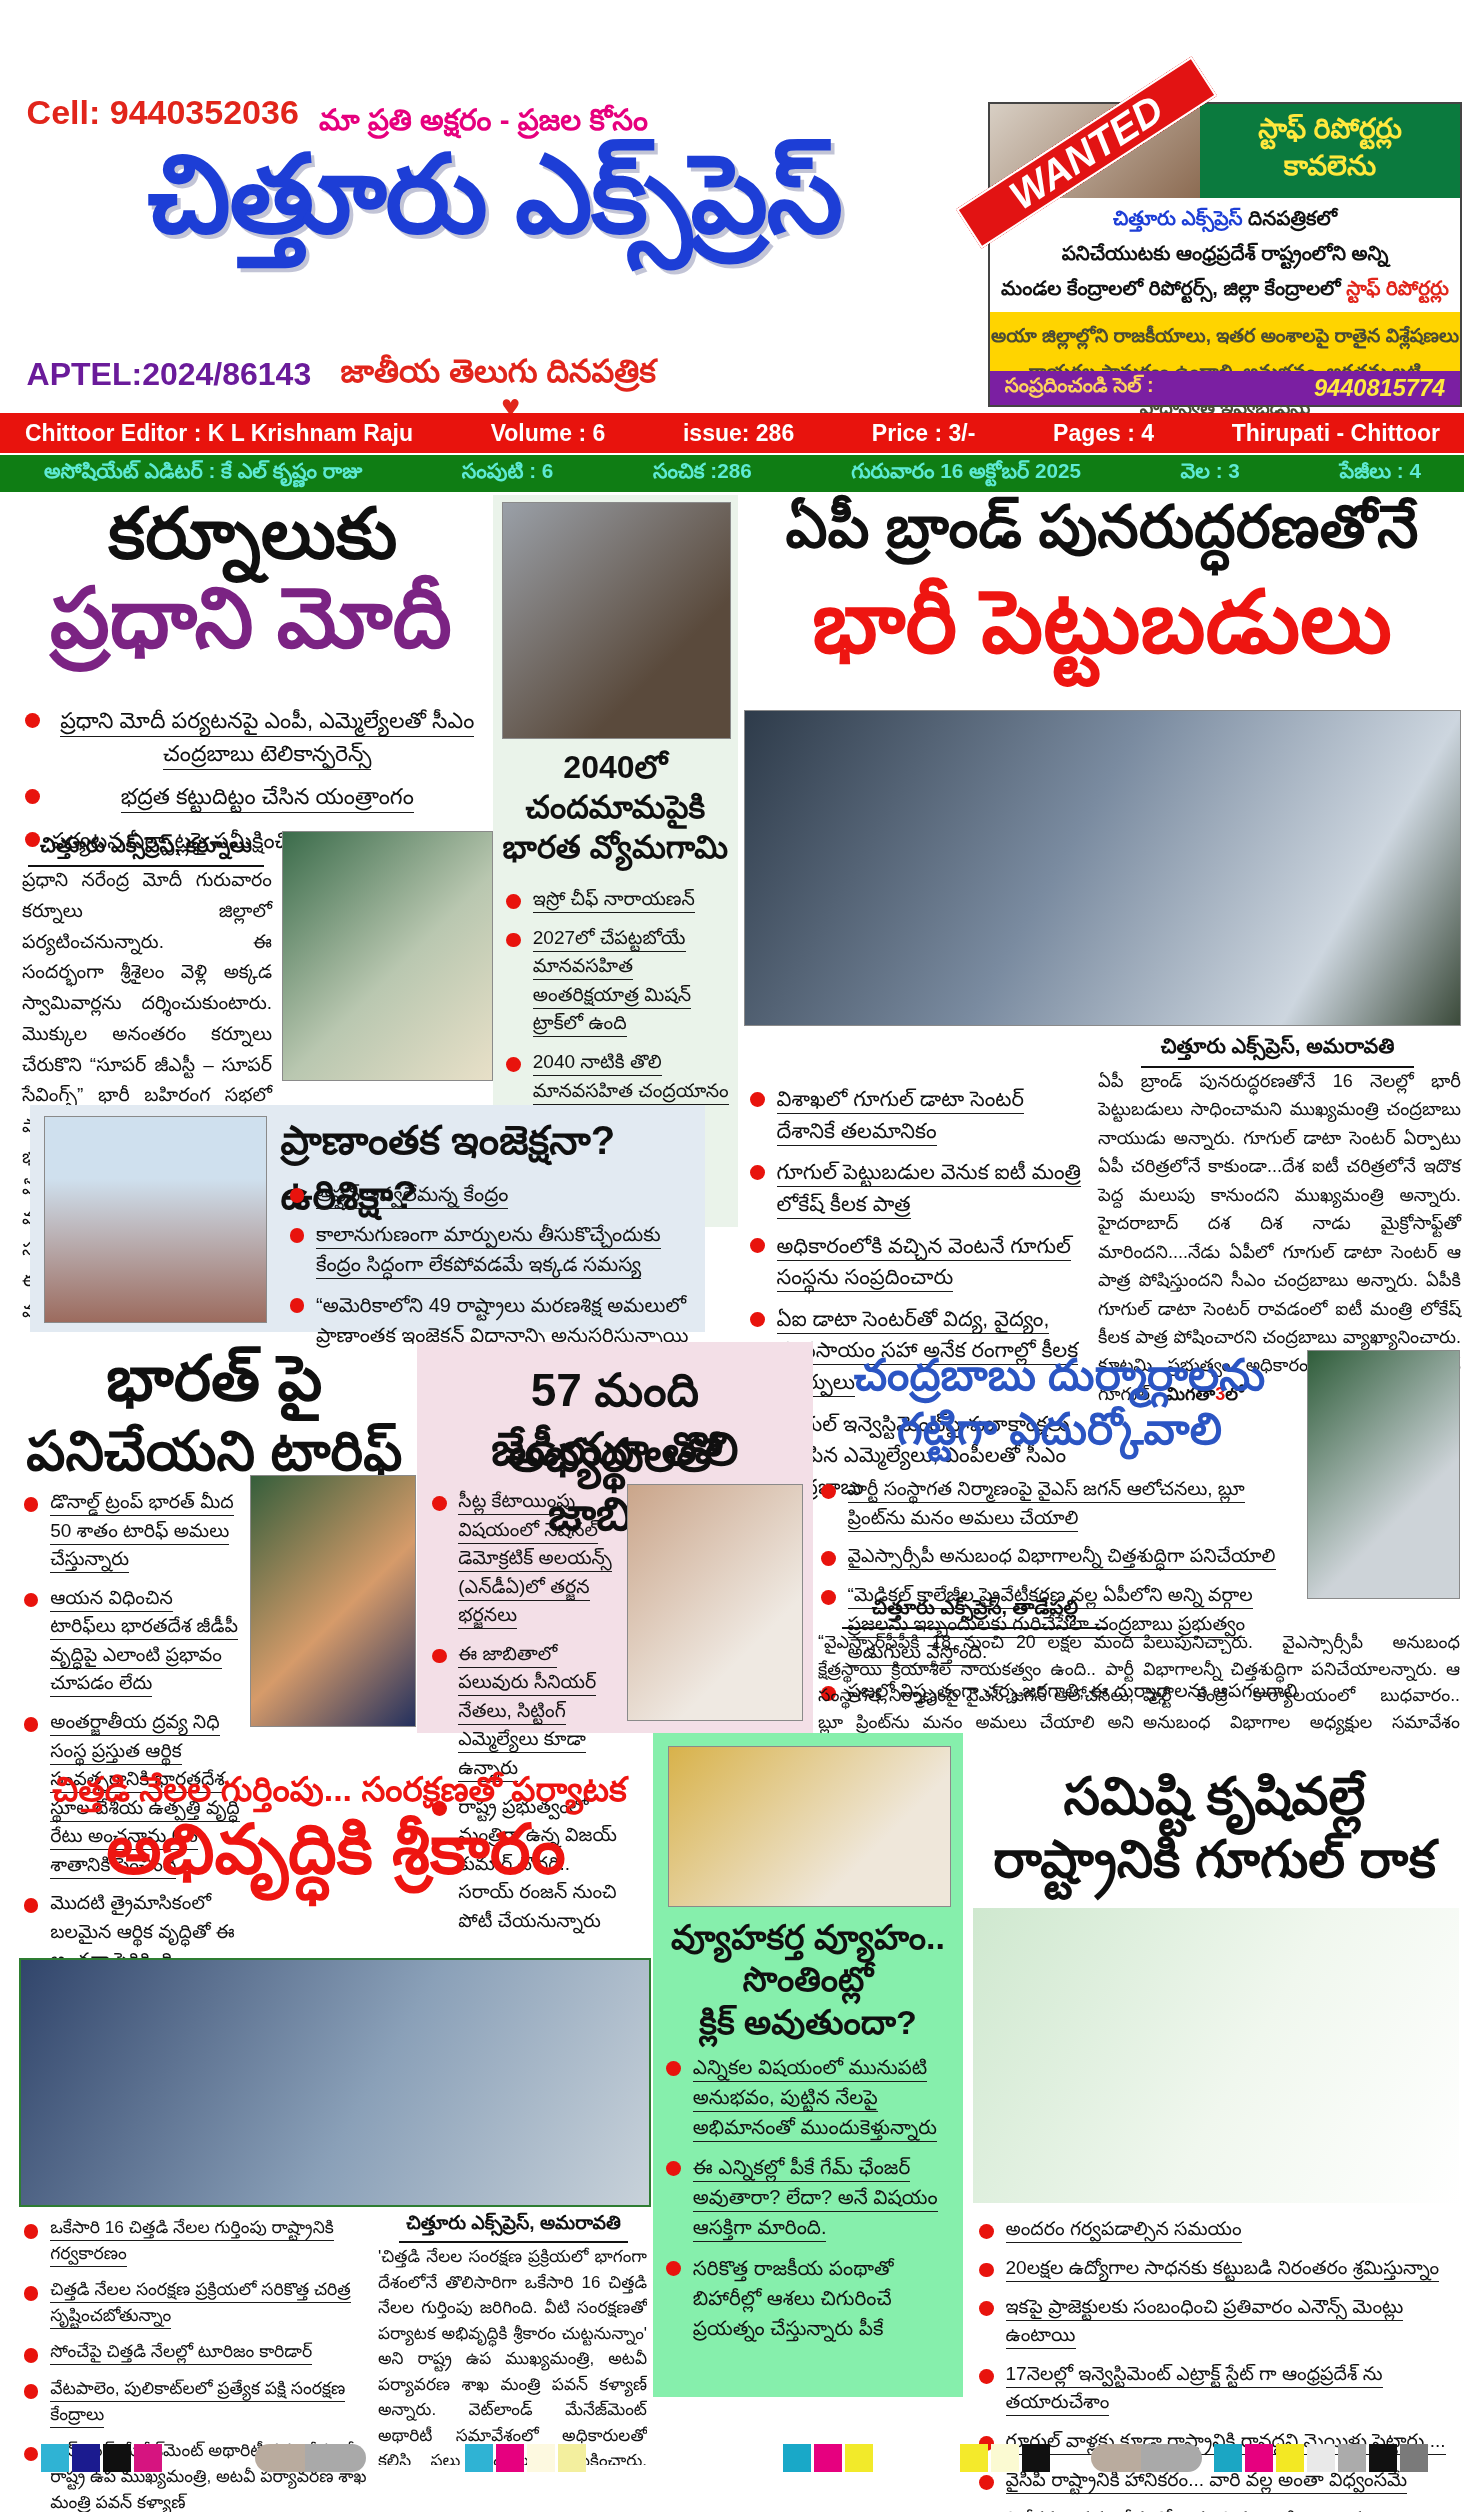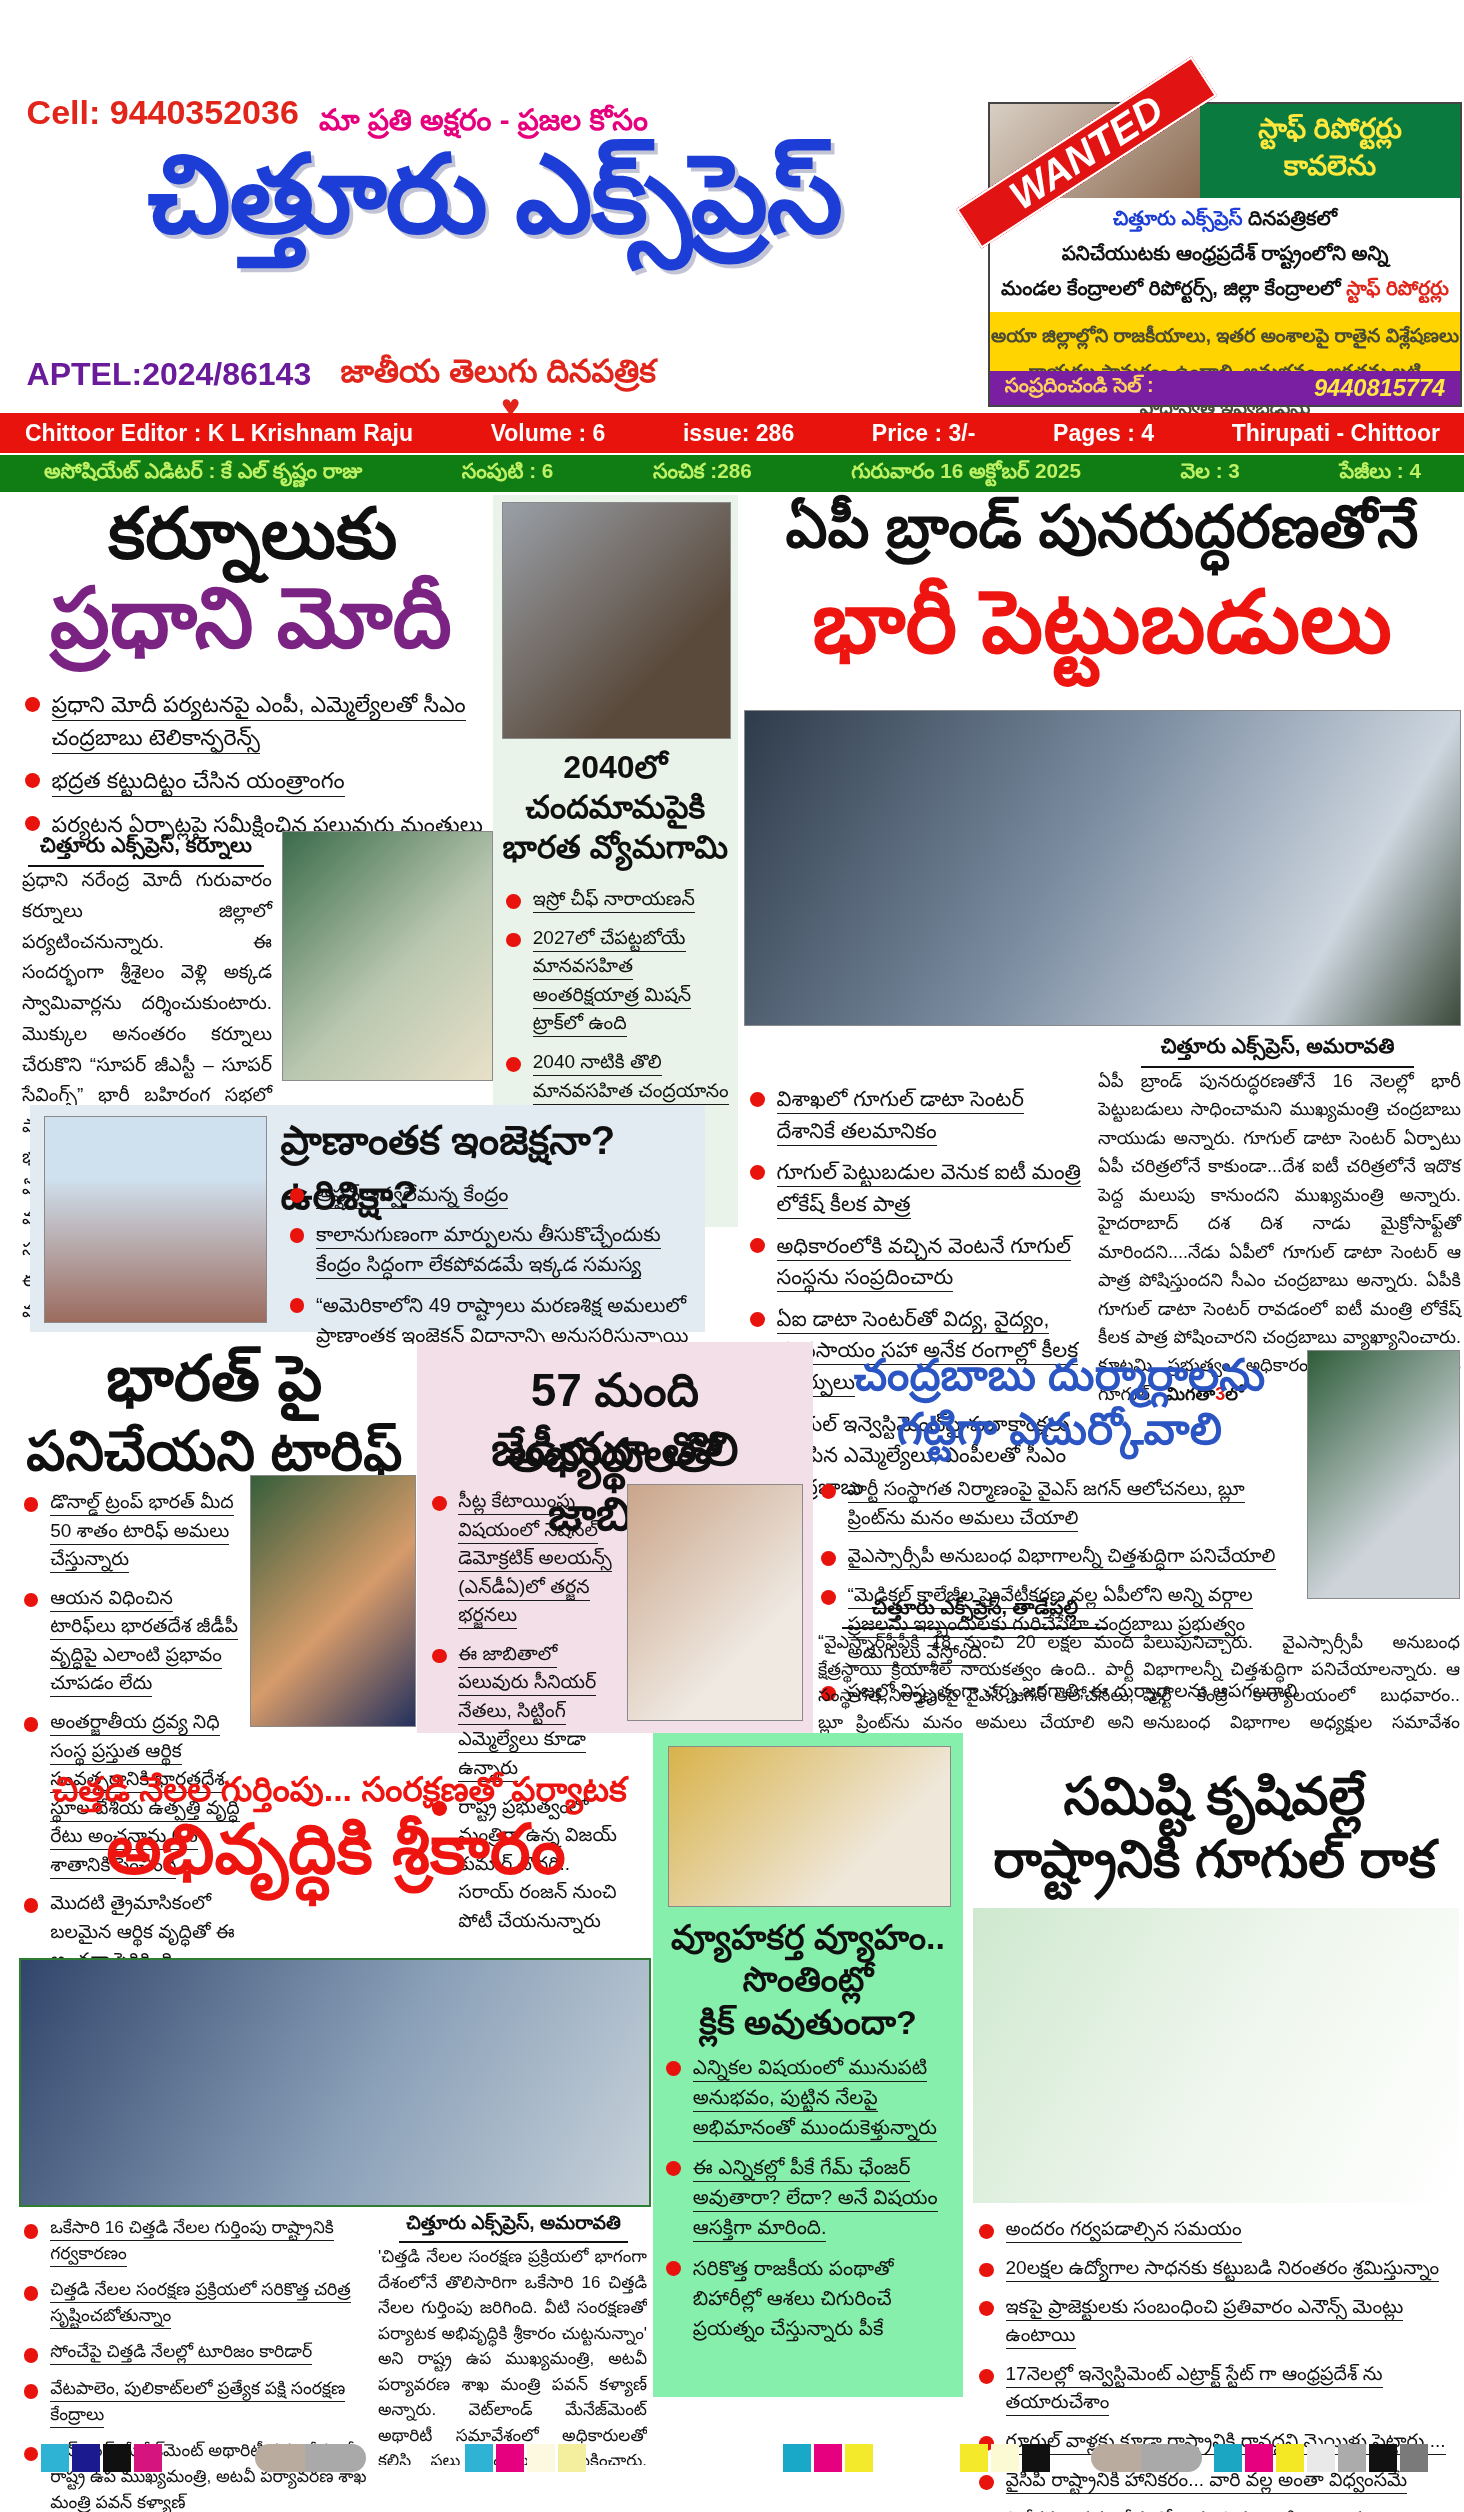--- a/index.html
+++ b/index.html
@@ -26,21 +26,21 @@
   .wanted-body .brand{color:#1d3ed6;}
   .wanted-body .red{color:#e1251b;}
   .wanted-note{background:#ffd400;color:#4a4a36;font-size:19px;font-weight:bold;
                text-align:center;line-height:1.9;padding-top:5.9px;}
   .wanted-contact{background:#7b1fa2;color:#fff;}
   .wanted-contact .lbl{color:#ffd25e;font-size:20px;font-weight:bold;}
   .wanted-contact .num{color:#ffe93e;font-size:23.6px;font-weight:bold;font-style:italic;}
   
   .redbar{background:#e8130d;color:#fff;display:flex;align-items:center;
           justify-content:space-between;padding:0 25px;font-size:23px;font-weight:bold;}
-  .greenbar{background:#0f7d14;color:#bef264;display:flex;align-items:center;
+  .greenbar{background:#0f7d14;color:#5eead4;display:flex;align-items:center;
           justify-content:space-between;padding:0 44px;font-size:20.7px;font-weight:bold;}
   
   .h-black{color:#101010;font-weight:800;}
   .h-purple{color:#7b2383;font-weight:800;}
   .h-red{color:#ee1511;font-weight:800;}
   .h-blue{color:#2b55c3;font-weight:800;}
   
   ul.bl{list-style:none;margin:0;padding:0;}
   ul.bl li{position:relative;padding-left:29.5px;margin-bottom:10.3px;line-height:1.5;}
   ul.bl li::before{content:"";position:absolute;left:3px;top:8.9px;width:14.8px;height:14.8px;
@@ -104,21 +104,21 @@
   <span>అసోషియేట్ ఎడిటర్ : కే ఎల్ కృష్ణం రాజు</span>
   <span>సంపుటి : 6</span>
   <span>సంచిక :286</span>
   <span>గురువారం 16 అక్టోబర్ 2025</span>
   <span>వెల : 3</span>
   <span>పేజీలు : 4</span>
 </div>
 
 <div class="abs h-black ctr" style="left:14.8px;top:493px;width:476px;font-size:71px;">కర్నూలుకు</div>
 <div class="abs h-purple ctr" style="left:7.4px;top:570px;width:487px;font-size:84px;">ప్రధాని మోదీ</div>
-<ul class="bl abs" style="left:22px;top:688px;width:461px;font-size:22px;">
+<ul class="bl abs" style="left:22px;top:704px;width:461px;font-size:22px;text-align:center;">
     <li><span class="bt u">ప్రధాని మోదీ పర్యటనపై ఎంపీ, ఎమ్మెల్యేలతో సీఎం చంద్రబాబు టెలికాన్ఫరెన్స్</span></li>
     <li><span class="bt u">భద్రత కట్టుదిట్టం చేసిన యంత్రాంగం</span></li>
     <li><span class="bt">పర్యటన ఏర్పాట్లపై సమీక్షించిన పలువురు మంత్రులు</span></li>
   </ul>
 <div class="abs byline" style="left:28px;top:833px;width:236px;font-size:20.7px;">చిత్తూరు ఎక్స్‌ప్రెస్, కర్నూలు</div>
 <p class="abs para" style="left:22px;top:865px;width:250px;font-size:19px;line-height:1.62;margin:0;"><span>ప్రధాని నరేంద్ర మోదీ గురువారం కర్నూలు జిల్లాలో పర్యటించనున్నారు. ఈ సందర్భంగా శ్రీశైలం వెళ్లి అక్కడ స్వామివార్లను దర్శించుకుంటారు. మొక్కుల అనంతరం కర్నూలు చేరుకొని “సూపర్ జీఎస్టీ – సూపర్ సేవింగ్స్” భారీ బహిరంగ సభలో పాల్గొంటారు. ఈ సందర్భంగా భద్రతను కట్టుదిట్టం చేశారు. ఏర్పాట్లపై రాష్ట్ర వ్యవసాయ శాఖ మంత్రి కింజరాపు అచ్చెన్నాయుడు సమీక్షా సమావేశం నిర్వహించారు. ఈ సమావేశంలో మంత్రులు వంగలపూడి</span>&nbsp;<span class="more"><span>- మిగతా</span><span class="n">3</span><span>లో</span></span></p>
 <div class="abs photo" style="left:282px;top:831px;width:209px;height:248px;background:linear-gradient(135deg,#3a6b4a,#b9c7b0 55%,#e8e0c8);"></div>
 
 <div class="abs card-mint" style="left:493px;top:495px;width:245px;height:732px;">
   <div class="abs photo" style="left:8.9px;top:7.4px;width:227px;height:235px;background:linear-gradient(135deg,#9aa0a8,#5a4a3c 70%);"></div>

